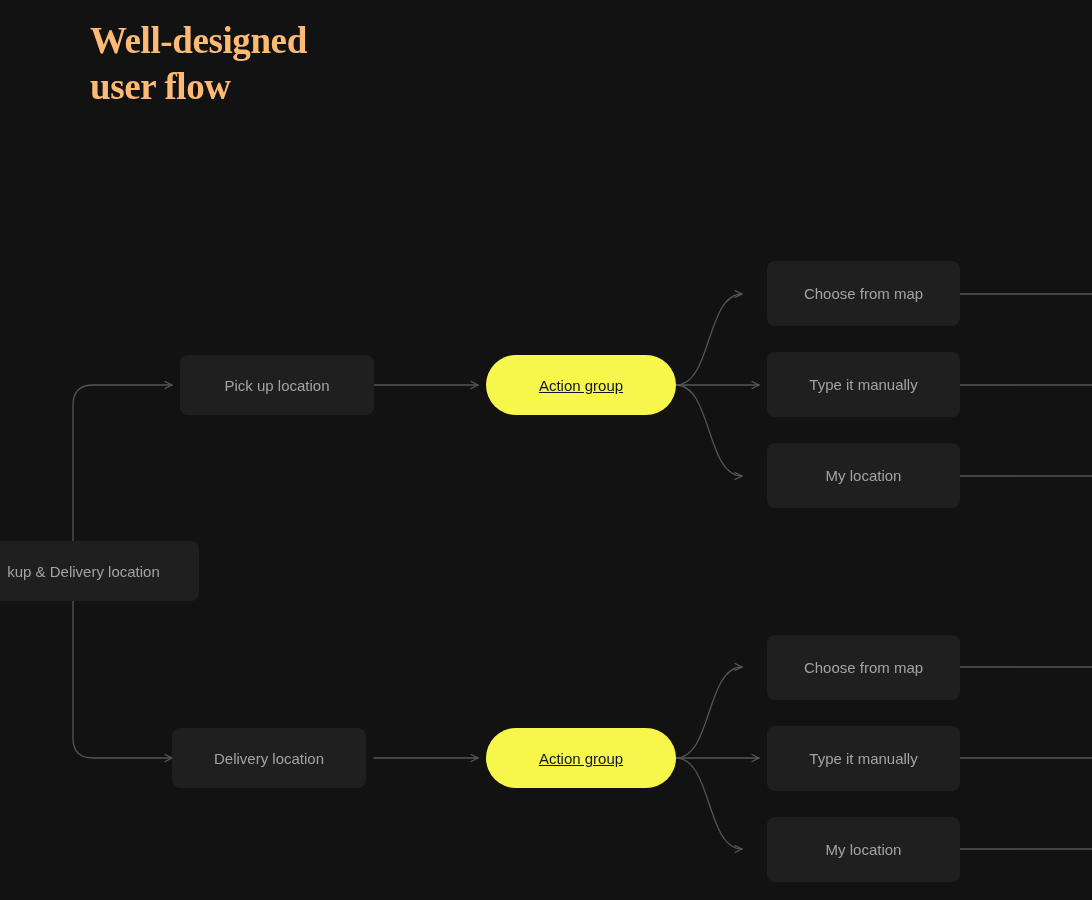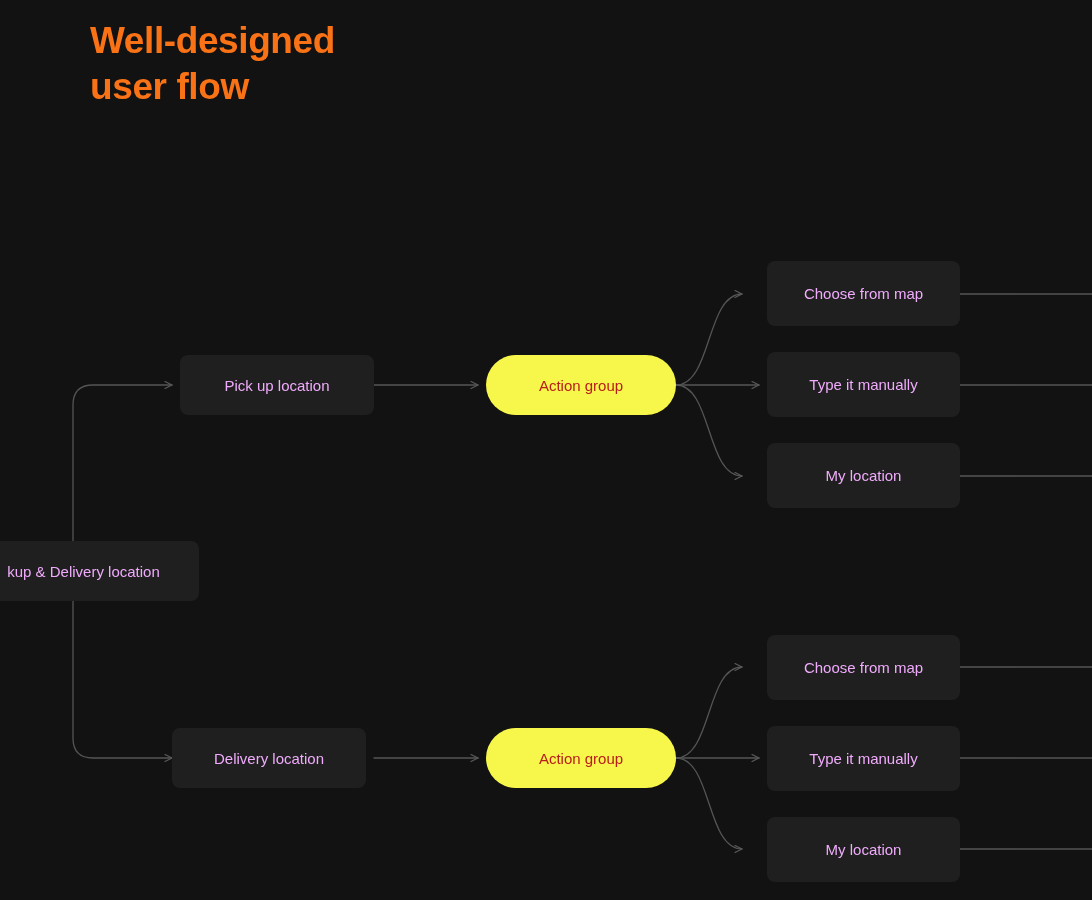--- a/index.html
+++ b/index.html
@@ -29,41 +29,43 @@
     height: 900px;
     pointer-events: none;
   }
   .title {
     position: absolute;
     left: 90px;
     top: 18px;
     font-size: 37px;
     font-weight: bold;
     line-height: 1.24;
-    color: #f97316;
+    color: #fdba74;
     letter-spacing: -0.4px;
     white-space: pre-line;
+    font-family: Liberation Serif, serif;
   }
   .node {
     position: absolute;
     display: flex;
     align-items: center;
     justify-content: center;
     box-sizing: border-box;
     font-size: 15px;
-    color: #f0abfc;
+    color: #a3a3a3;
     text-align: center;
     border-radius: 8px;
     background: #1f1f1f;
     padding: 0 10px;
   }
   .node.pill {
     background: #f7f74b;
-    color: #b91c1c;
+    color: #0f172a;
     border-radius: 34px;
+    text-decoration: underline;
   }
   .node.clipped {
     border-top-left-radius: 0;
     border-bottom-left-radius: 0;
   }
 </style>
 </head>
 <body>
 
 <div id="canvas">

